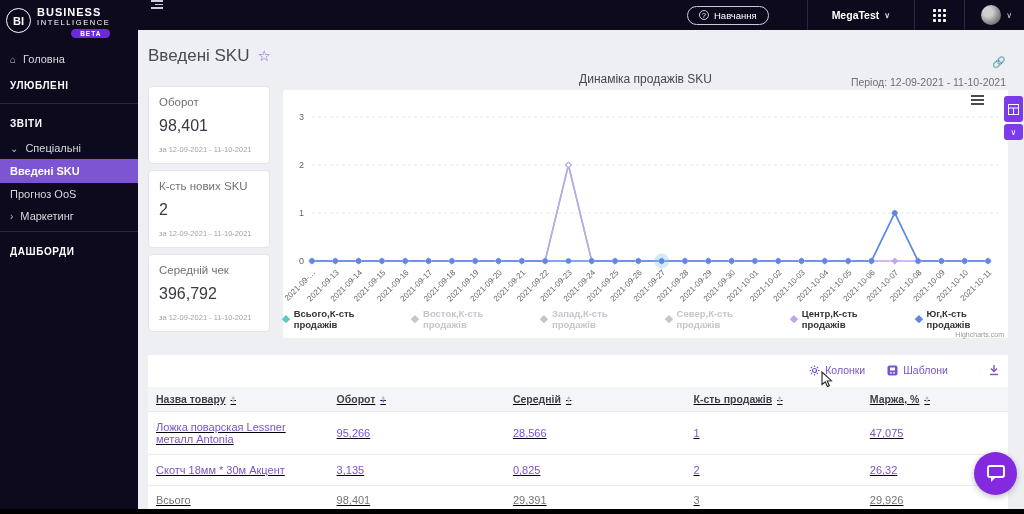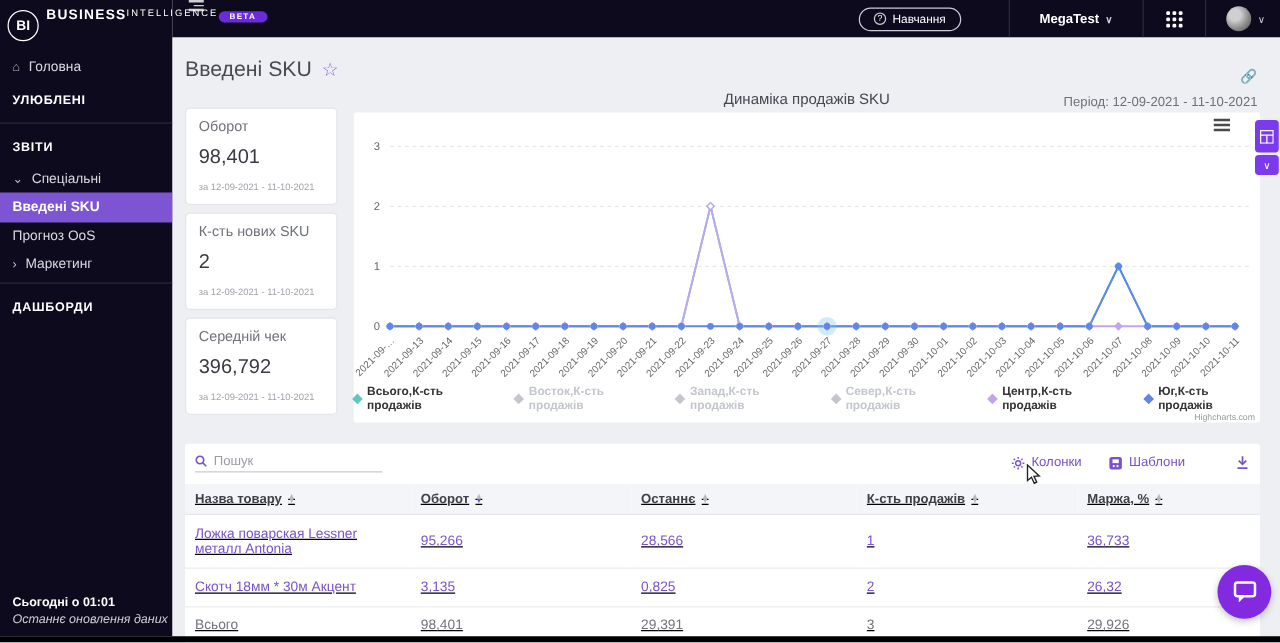--- a/index.html
+++ b/index.html
@@ -3,21 +3,21 @@
 <meta charset="utf-8">
 <style>
   * { margin:0; padding:0; box-sizing:border-box; }
   html,body { width:1024px; height:514px; overflow:hidden; font-family:"Liberation Sans", sans-serif; background:#edeff3; position:relative; }
   .app { display:flex; height:509px; }
 
   
   .sidebar { width:138px; flex-shrink:0; background:#0e0a1d; color:#e6e6ec; position:relative; }
   .logo-row { display:flex; gap:6px; padding:6px 8px 2px 6px; align-items:flex-start; }
   .logo-mark { width:25px; height:25px; border:1.5px solid #fff; border-radius:50%; display:flex; align-items:center; justify-content:center; font-weight:bold; font-size:11px; color:#fff; flex-shrink:0; margin-top:2px; }
-  .logo-text { display:flex; }
+  .logo-text { display:flex; flex-direction:column; }
   .logo-line1 { font-size:11px; font-weight:bold; letter-spacing:1px; color:#fff; }
   .logo-line2 { font-size:7.5px; letter-spacing:1.6px; color:#fff; }
   .beta-badge { background:#6c2bd9; color:#fff; font-size:6.5px; font-weight:bold; letter-spacing:1px; border-radius:7px; padding:1px 9px; align-self:flex-end; margin-top:2px; }
   .nav { margin-top:8px; }
   .nav-item { display:flex; align-items:center; gap:7px; padding:5px 10px; font-size:11px; color:#d9d9e0; cursor:pointer; }
   .nav-item .glyph { font-size:10px; color:#bdbdc8; }
   .nav-item.selected { background:#7d55d2; color:#fff; font-weight:bold; padding:6px 10px; }
   .section-label { font-size:10px; font-weight:bold; color:#fff; letter-spacing:.6px; padding:10px 10px 8px 10px; }
   .side-divider { border-top:1px solid #2a2640; margin:4px 0; }
   .sidebar-footer { position:absolute; bottom:8px; left:10px; }
@@ -127,24 +127,20 @@
       <div class="nav-item">
         <span>Прогноз OoS</span>
       </div>
       <div class="nav-item">
         <span class="glyph">›</span>
         <span>Маркетинг</span>
       </div>
       <div class="side-divider"></div>
       <div class="section-label">ДАШБОРДИ</div>
     </nav>
-    <div class="sidebar-footer">
-      <div class="t">Сьогодні о 01:01</div>
-      <div class="c">Останнє оновлення даних</div>
-    </div>
   </aside>
 
   <div class="main">
     <header class="topbar">
       <div class="collapse-icon">
           <i></i>
           <i></i>
           <i></i>
         </div>
       <div class="tb-right">
@@ -386,27 +382,20 @@
               <button class="chart-btn b2">
                   <span>∨</span>
                 </button>
             </div>
           </div>
         </div>
       </div>
 
       <div class="table-panel">
         <div class="table-toolbar">
-          <div class="search-wrap">
-            <svg width="10" height="10" viewBox="0 0 10 10">
-                <circle cx="4" cy="4" r="3" fill="none" stroke="#7a52c9" stroke-width="1.3"></circle>
-                <line x1="6.3" y1="6.3" x2="9" y2="9" stroke="#7a52c9" stroke-width="1.3"></line>
-              </svg>
-            <input type="text" placeholder="Пошук" style="">
-          </div>
           <div class="toolbar-right">
             <div class="tool-btn">
               <svg width="11" height="11" viewBox="0 0 11 11">
                   <circle cx="5.5" cy="5.5" r="2" fill="none" stroke="#7a52c9" stroke-width="1.2"></circle>
                   <g stroke="#7a52c9" stroke-width="1.2">
                     <line x1="5.5" y1="0.5" x2="5.5" y2="2"></line>
                     <line x1="5.5" y1="9" x2="5.5" y2="10.5"></line>
                     <line x1="0.5" y1="5.5" x2="2" y2="5.5"></line>
                     <line x1="9" y1="5.5" x2="10.5" y2="5.5"></line>
                     <line x1="2" y1="2" x2="3" y2="3"></line>
@@ -458,21 +447,21 @@
                   <span class="th-inner">
                     <span>Оборот</span>
                     <span class="sort">
                       <span class="up">▲</span>
                       <span class="dn active">▼</span>
                     </span>
                   </span>
                 </th>
               <th>
                   <span class="th-inner">
-                    <span>Останнє</span>
+                    <span>Середній</span>
                     <span class="sort">
                       <span class="up">▲</span>
                       <span class="dn">▼</span>
                     </span>
                   </span>
                 </th>
               <th>
                   <span class="th-inner">
                     <span>К-сть продажів</span>
                     <span class="sort">
@@ -491,21 +480,21 @@
                   </span>
                 </th>
             </tr>
           </thead>
           <tbody>
             <tr>
               <td>Ложка поварская Lessner металл Antonia</td>
               <td>95,266</td>
               <td>28,566</td>
               <td>1</td>
-              <td>36,733</td>
+              <td>47,075</td>
             </tr>
             <tr>
               <td>Скотч 18мм * 30м Акцент</td>
               <td>3,135</td>
               <td>0,825</td>
               <td>2</td>
               <td>26,32</td>
             </tr>
             <tr class="total">
               <td>Всього</td>

